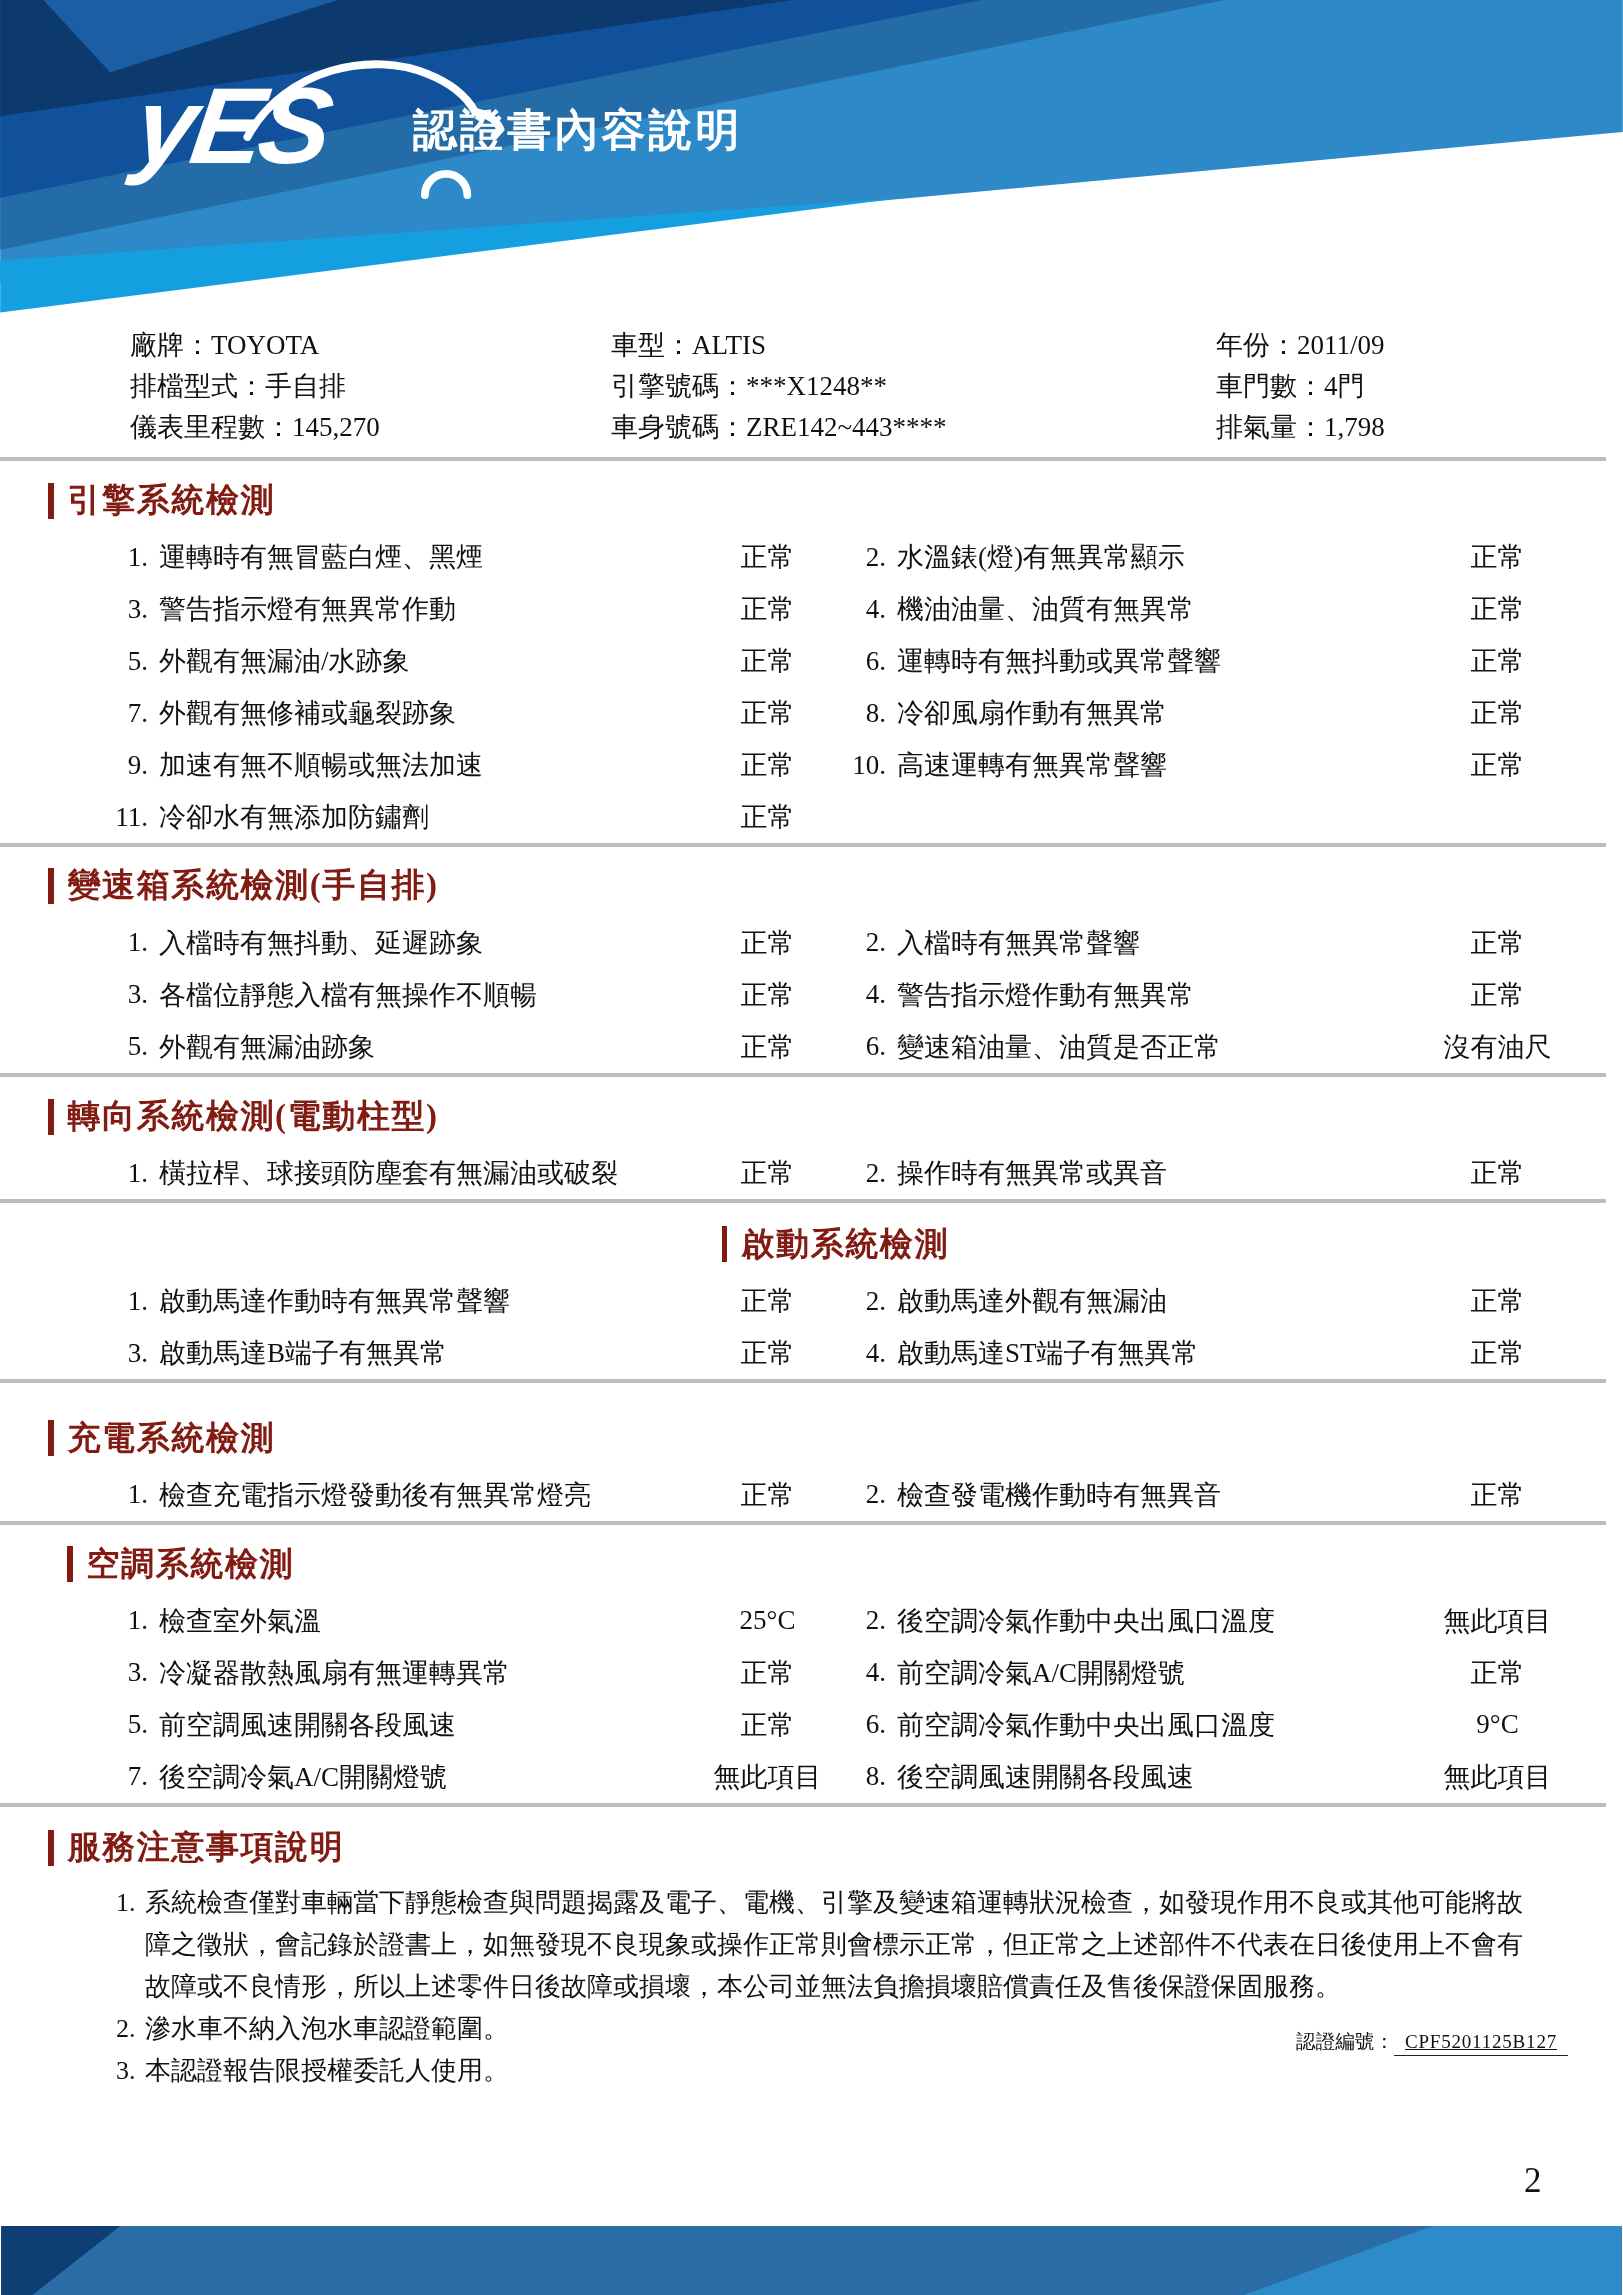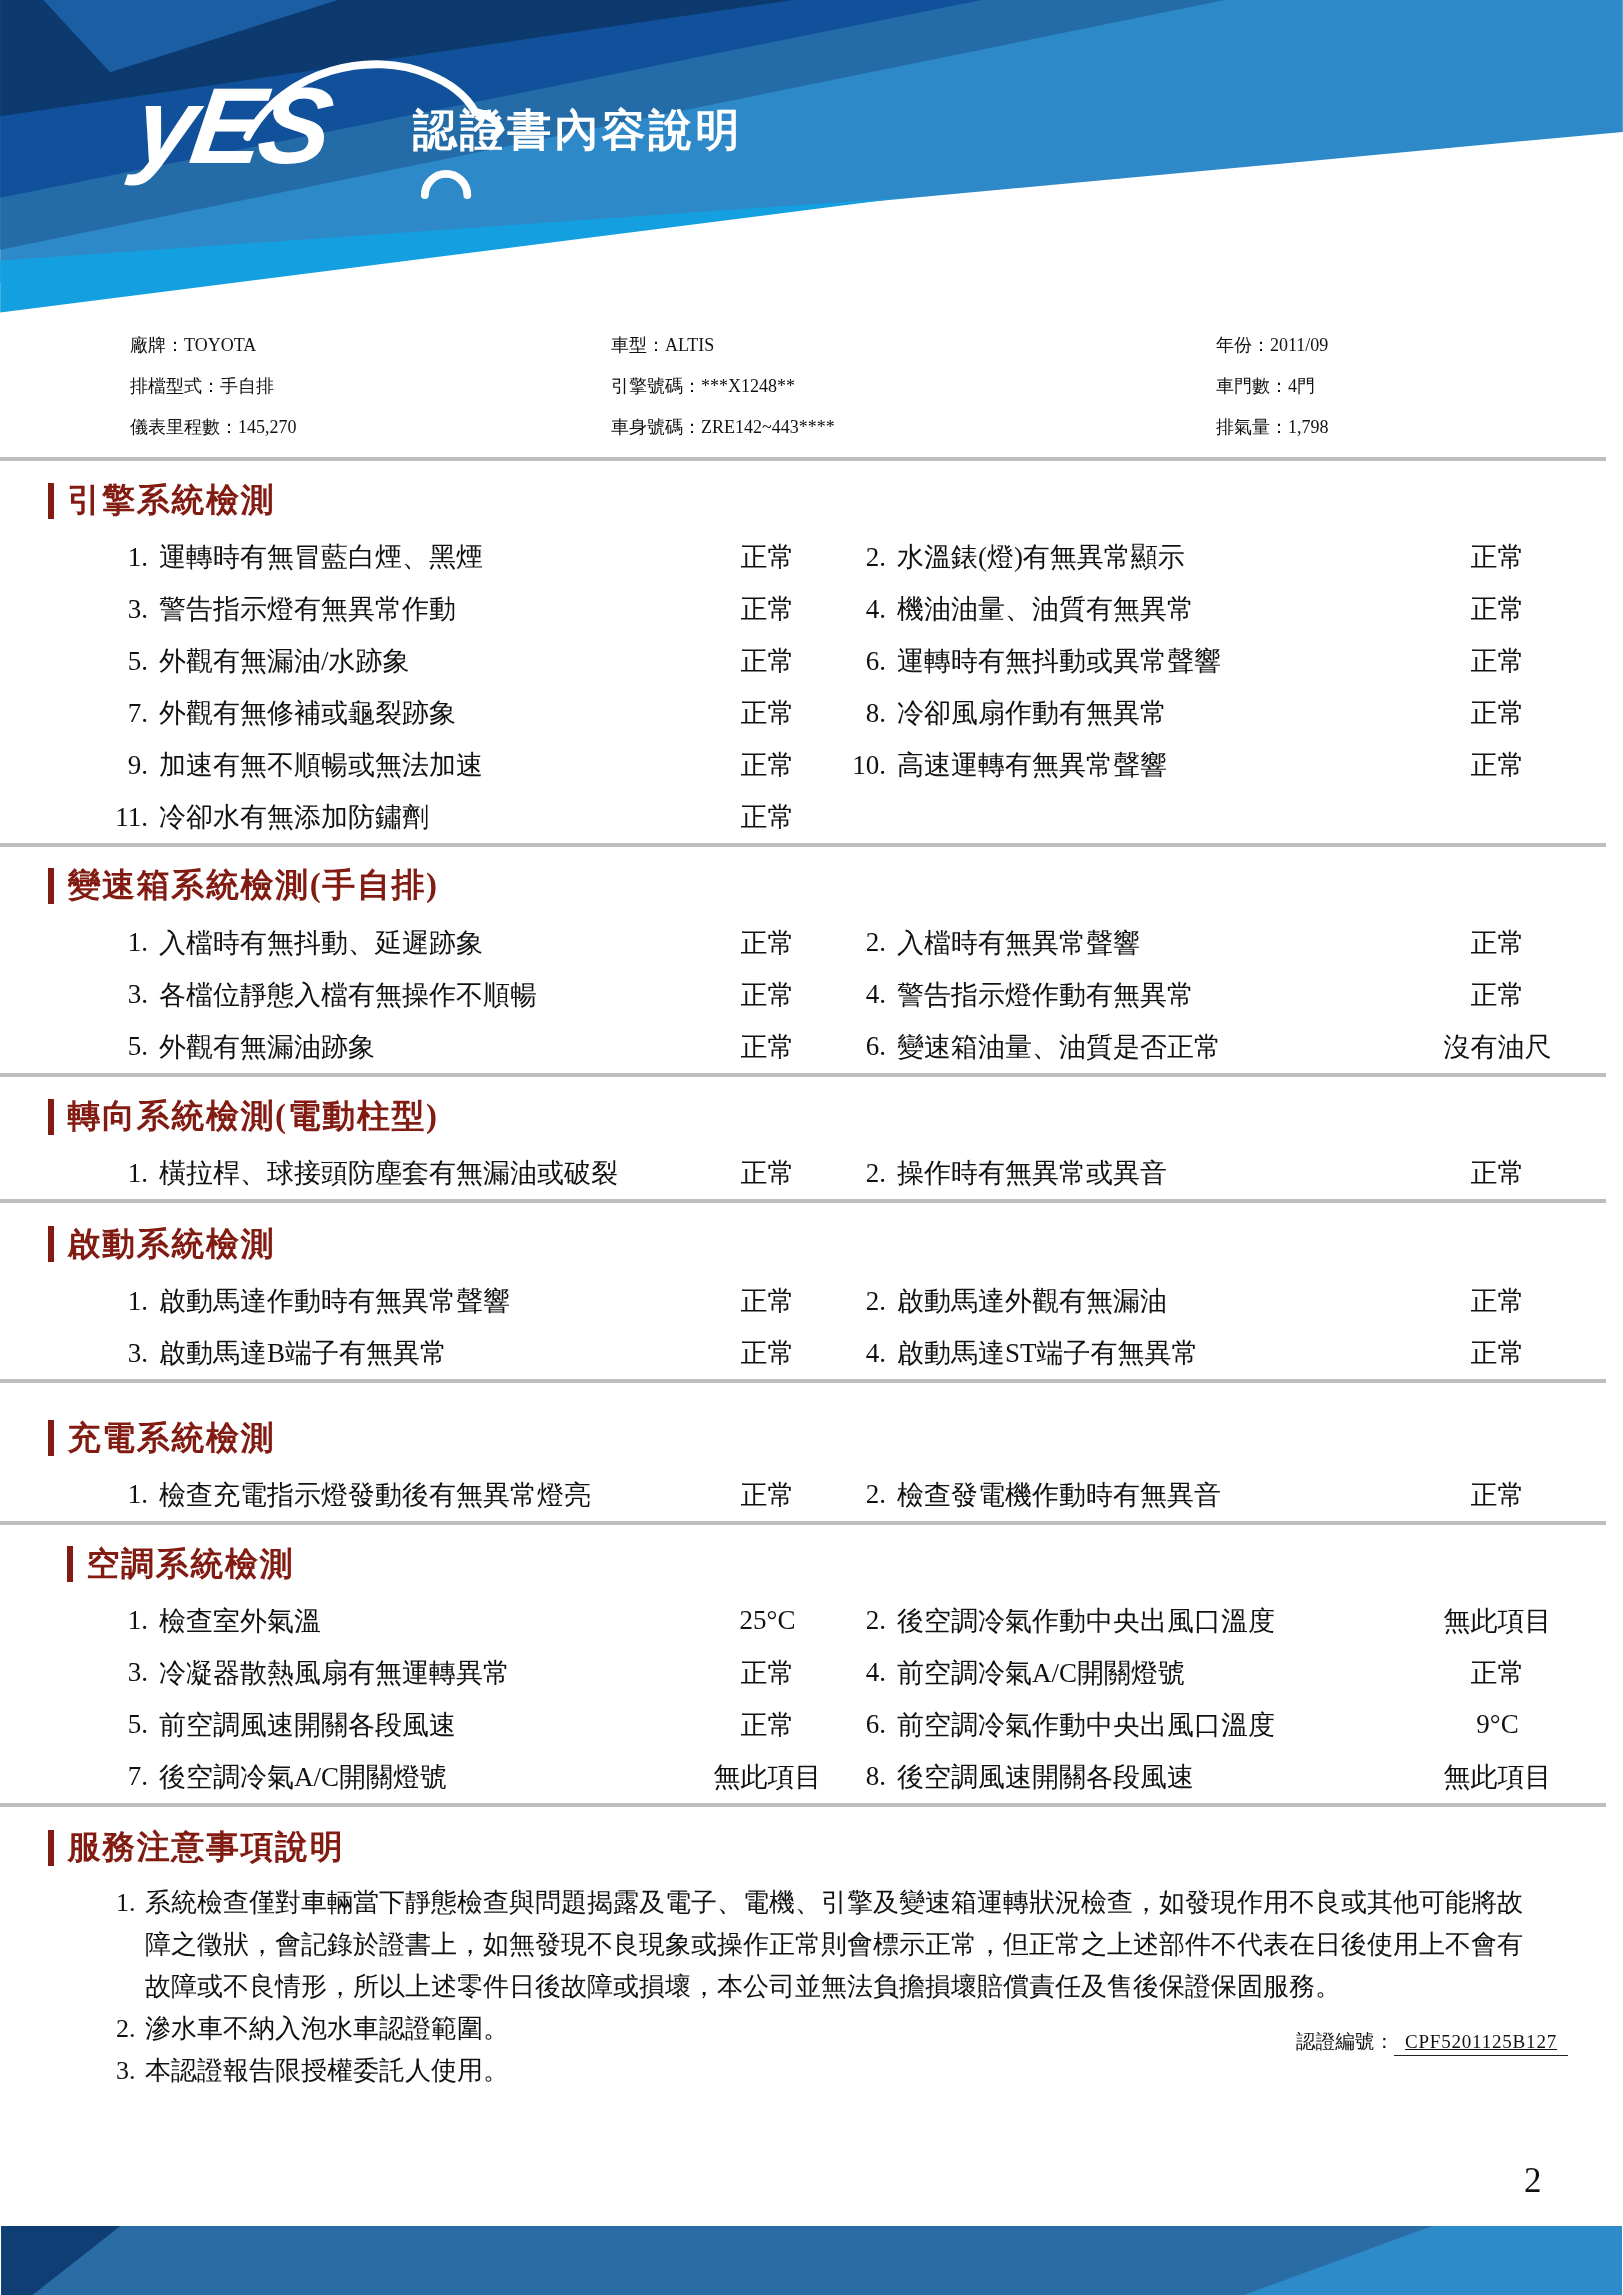--- a/index.html
+++ b/index.html
@@ -22,21 +22,21 @@
   .car-svg { position:absolute; left:101px; top:-31px; }
   .page-title {
     position:absolute; left:397px; top:88px; margin:16px;
     font-family:"Liberation Sans","DejaVu Sans",sans-serif;
     font-weight:bold; font-size:44px; line-height:1.2; color:#ffffff; letter-spacing:3.1px;
   }
 
   
   .info {
     display:grid; grid-template-columns:481px 605px auto;
-    padding:11px 11px 0 130px; font-size:18px;
+    padding:11px 11px 0 130px; font-size:27px;
   }
   .info .line { line-height:41px; white-space:nowrap; }
 
   .rule { width:1606px; height:3.9px; background:#bdbdbd; }
 
   
   .sec-head { display:flex; align-items:center; height:38px; margin-left:48px; }
   .sec-head .bar { width:5.5px; height:36px; background:#821c13; margin-right:14px; }
   .sec-head h2 {
     margin:0; font-size:33px; font-weight:600; color:#821c13; letter-spacing:1.6px;
@@ -50,21 +50,21 @@
   }
   .row .num { text-align:right; padding-right:3.1px; white-space:nowrap; }
   .row .lbl { text-align:left; padding-left:7.9px; white-space:nowrap; overflow:hidden; }
   .row .val { text-align:center; white-space:nowrap; }
 
   
   .mt-rule1 { margin-top:9.4px; }
   .sec-engine       .sec-head { margin-top:20.4px; }
   .sec-transmission .sec-head { margin-top:19.6px; }
   .sec-steering     .sec-head { margin-top:21px; }
-  .sec-starting     .sec-head { margin-top:22px; }
+  .sec-starting     .sec-head { margin-top:22px;justify-content:center; }
   .sec-charging     .sec-head { margin-top:36px; }
   .sec-aircon       .sec-head { margin-top:20.4px;padding-left:19px; }
   .sec-notes        .sec-head { margin-top:22px; }
 
   
   .notes { margin-top:15.7px; }
   .note {
     margin-left:101px;
     display:grid; grid-template-columns:44px 1398px;
     font-size:26px; line-height:42px;

